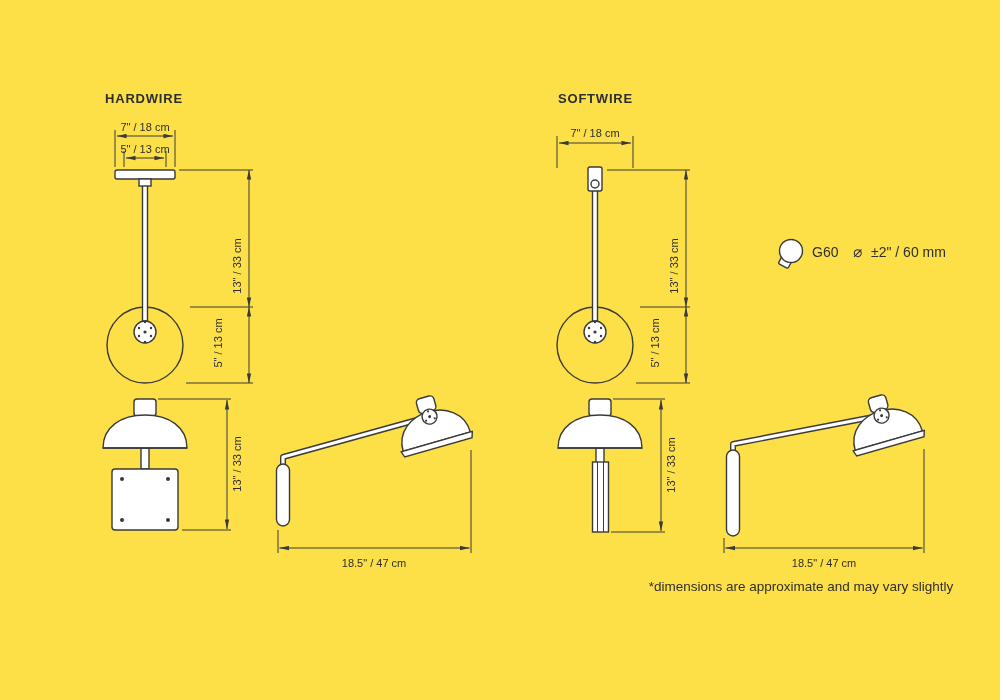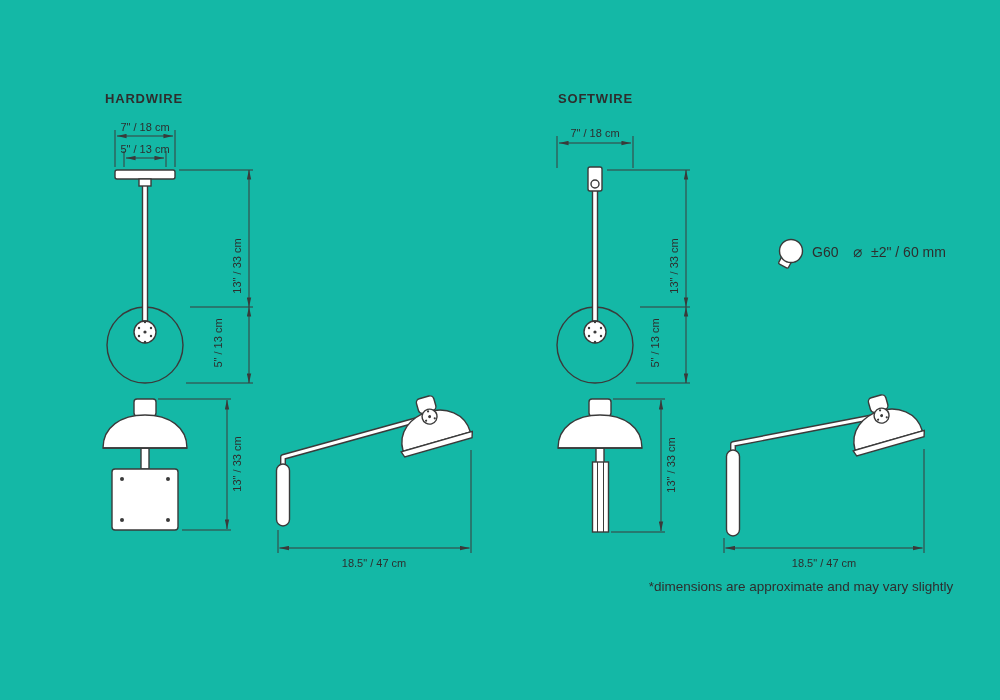--- a/index.html
+++ b/index.html
@@ -1,18 +1,18 @@
 <!DOCTYPE html>
 <html><head>
 <meta charset="utf-8">
 <style>
   * { margin:0; padding:0; box-sizing:border-box; }
   html,body { background:#ffffff; }
   body { font-family:"Liberation Sans","DejaVu Sans",sans-serif; }
-  .sheet { position:relative; width:1000px; height:700px; background:#14b8a6; overflow:hidden; }
+  .sheet { position:relative; width:1000px; height:700px; background:#fde047; overflow:hidden; }
   svg { display:block; }
   svg text { fill:#2e2e2e; font-family:"Liberation Sans","DejaVu Sans",sans-serif; }
   .title  { font-size:13px; font-weight:bold; letter-spacing:0.8px; }
   .dimtxt { font-size:11px; }
   .spec   { font-size:14px; }
   .specsym{ font-size:15px; }
   .foot   { font-size:13.5px; }
   .ln   { fill:none;    stroke:#3a3a3a; stroke-width:1.4; }
   .lnf  { fill:#ffffff; stroke:#3a3a3a; stroke-width:1.4; }
   .dim  { fill:none;    stroke:#3a3a3a; stroke-width:1; }

